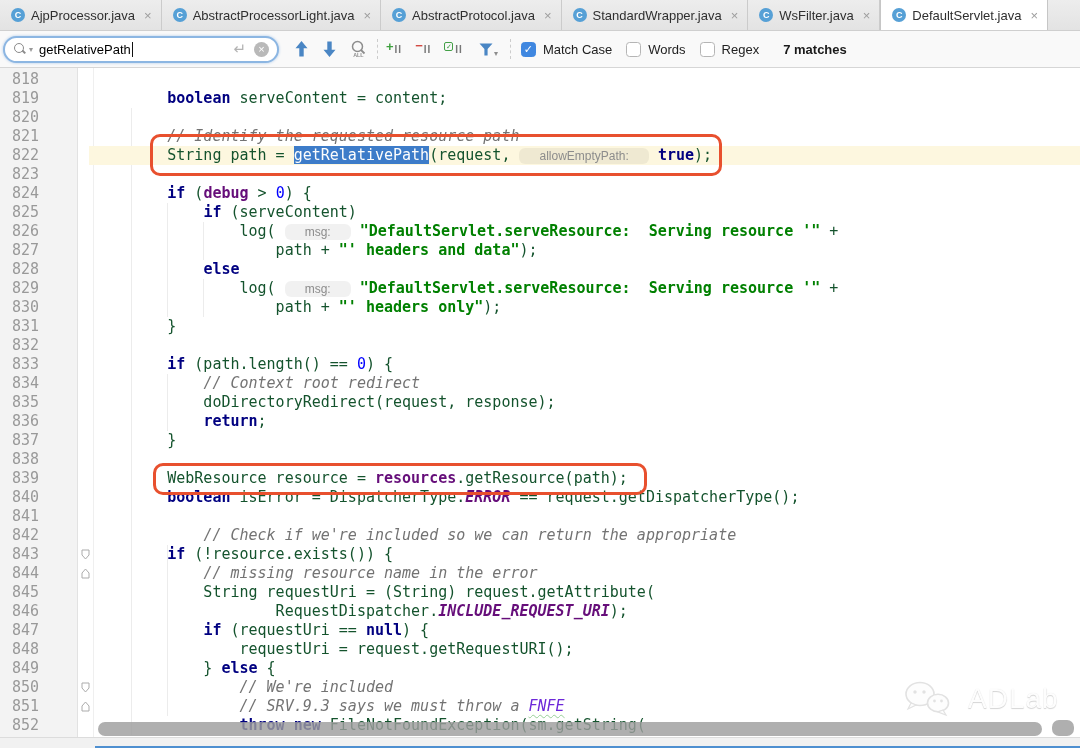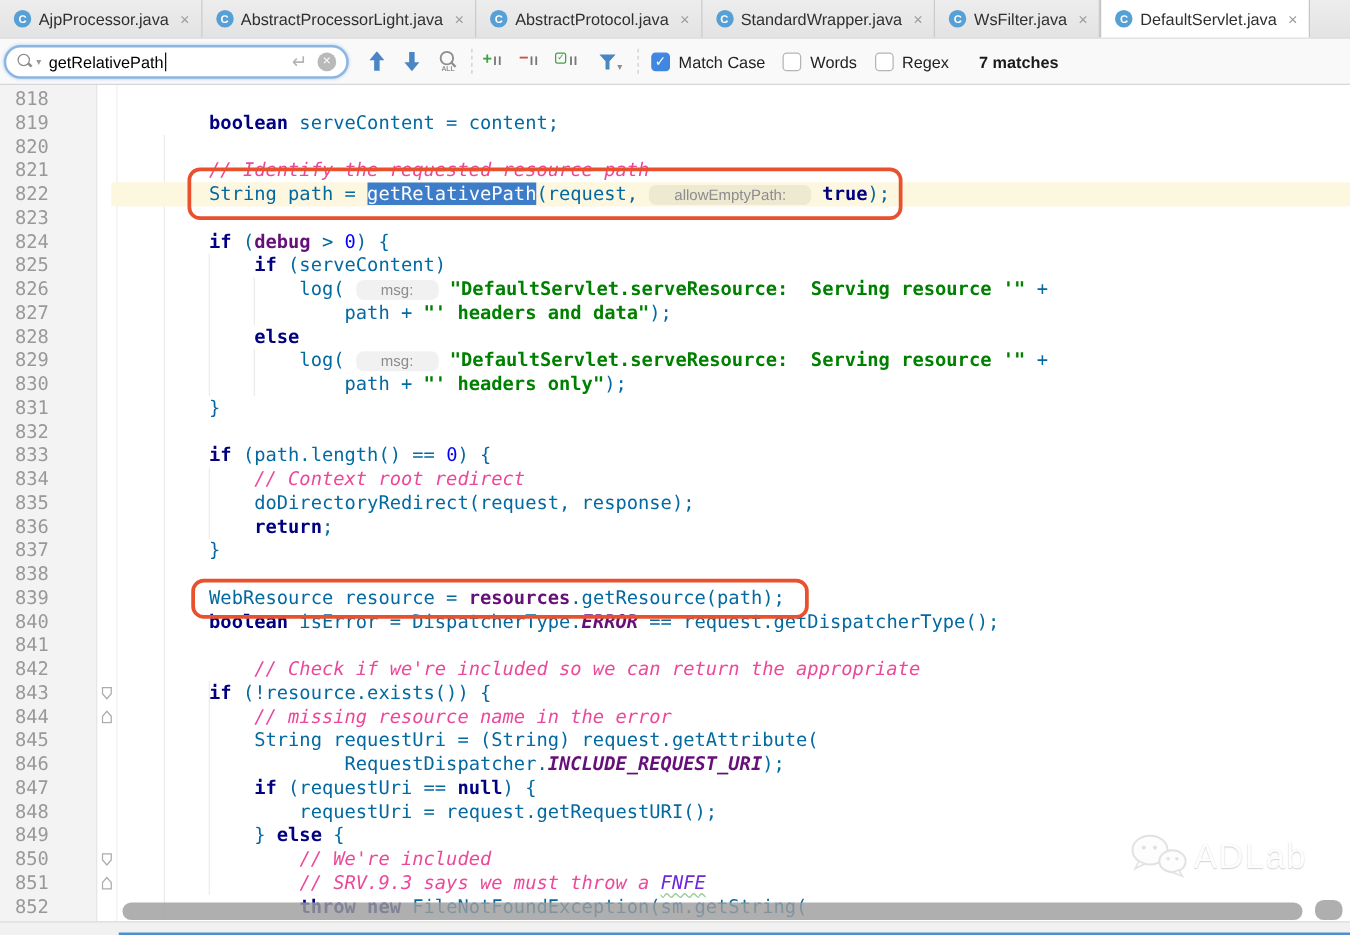--- a/index.html
+++ b/index.html
@@ -55,45 +55,45 @@
     background:#f3f3f3; border-right:1px solid #e2e2e2; }
   #gutterNums { position:absolute; left:0; top:2px; width:78px; }
   .gnum { height:19px; line-height:19px; padding-left:12px; color:#999;
     font-family:"DejaVu Sans Mono", monospace; font-size:15px; }
   #foldcol { position:absolute; left:78px; top:0; width:16px; height:669px;
     background:#fff; border-right:1px solid #efefef; }
   #codeLines { position:absolute; left:95px; top:2px; width:985px; }
   .crow { height:19px; line-height:19px; white-space:pre;
     font-family:"DejaVu Sans Mono", monospace; font-size:15px; color:#000; }
   .crow.hl { background:#fdf7df; box-shadow:-6px 0 0 #fdf7df; }
-  .tk-d { color:#0369a1; }
+  .tk-d { color:#14532d; }
   .tk-k { color:#000080; font-weight:bold; }
   .tk-s { color:#008000; font-weight:bold; }
-  .tk-c { color:#ec4899; font-style:italic;margin-top:28px; }
+  .tk-c { color:#737373; font-style:italic;margin-top:28px; }
   .tk-cq { color:#6d28d9; font-style:italic;
     text-decoration:underline wavy #98cf98 1px; text-underline-offset:3px; }
   .tk-f { color:#660e7a; font-weight:bold; }
   .tk-sf { color:#660e7a; font-weight:bold; font-style:italic; }
   .tk-n { color:#0000ff; }
   .tk-h { display:inline-block; color:#8c8c8c; background:rgba(0,0,0,0.055);
     border-radius:6px; padding:0 20px; font-size:12px; line-height:16px;
     vertical-align:baseline; font-family:"Liberation Sans", sans-serif; }
   .tk-sel { background:#3d7cc9; color:#fdfdfd; }
   .guide { position:absolute; width:1px; background:#ececec; }
   .annot { position:absolute; border:3px solid #e8502e; border-radius:10px;
     pointer-events:none; }
   .foldmark { position:absolute; left:81px; }
   #hthumb { position:absolute; left:98px; top:654px; width:944px; height:14px;
     border-radius:7px; background:rgba(158,158,158,0.82); }
   #vcorner { position:absolute; left:1052px; top:652px; width:22px; height:16px;
     border-radius:7px; background:rgba(158,158,158,0.82); }
 
   
-  #watermark { position:absolute; left:903px; top:598px; display:flex;
-    align-items:center; gap:4px;justify-content:space-between; }
+  #watermark { position:absolute; left:903px; top:612px; display:flex;
+    align-items:center; gap:17px;justify-content:space-between; }
   #watermark .wtext { font-size:28px; color:#fdfdfd; letter-spacing:1px;
     text-shadow:0 1px 1px rgba(0,0,0,0.16), 0 0 1px rgba(0,0,0,0.10); }
 
   
   #bottomstrip { position:absolute; left:0; bottom:0; width:1080px; height:11px;
     background:#f1f1f1; border-top:1px solid #dcdcdc; }
   #blueline { position:absolute; left:95px; right:0; bottom:0; height:2.5px;
     background:#4e8fd0; }
 </style>
 </head>

